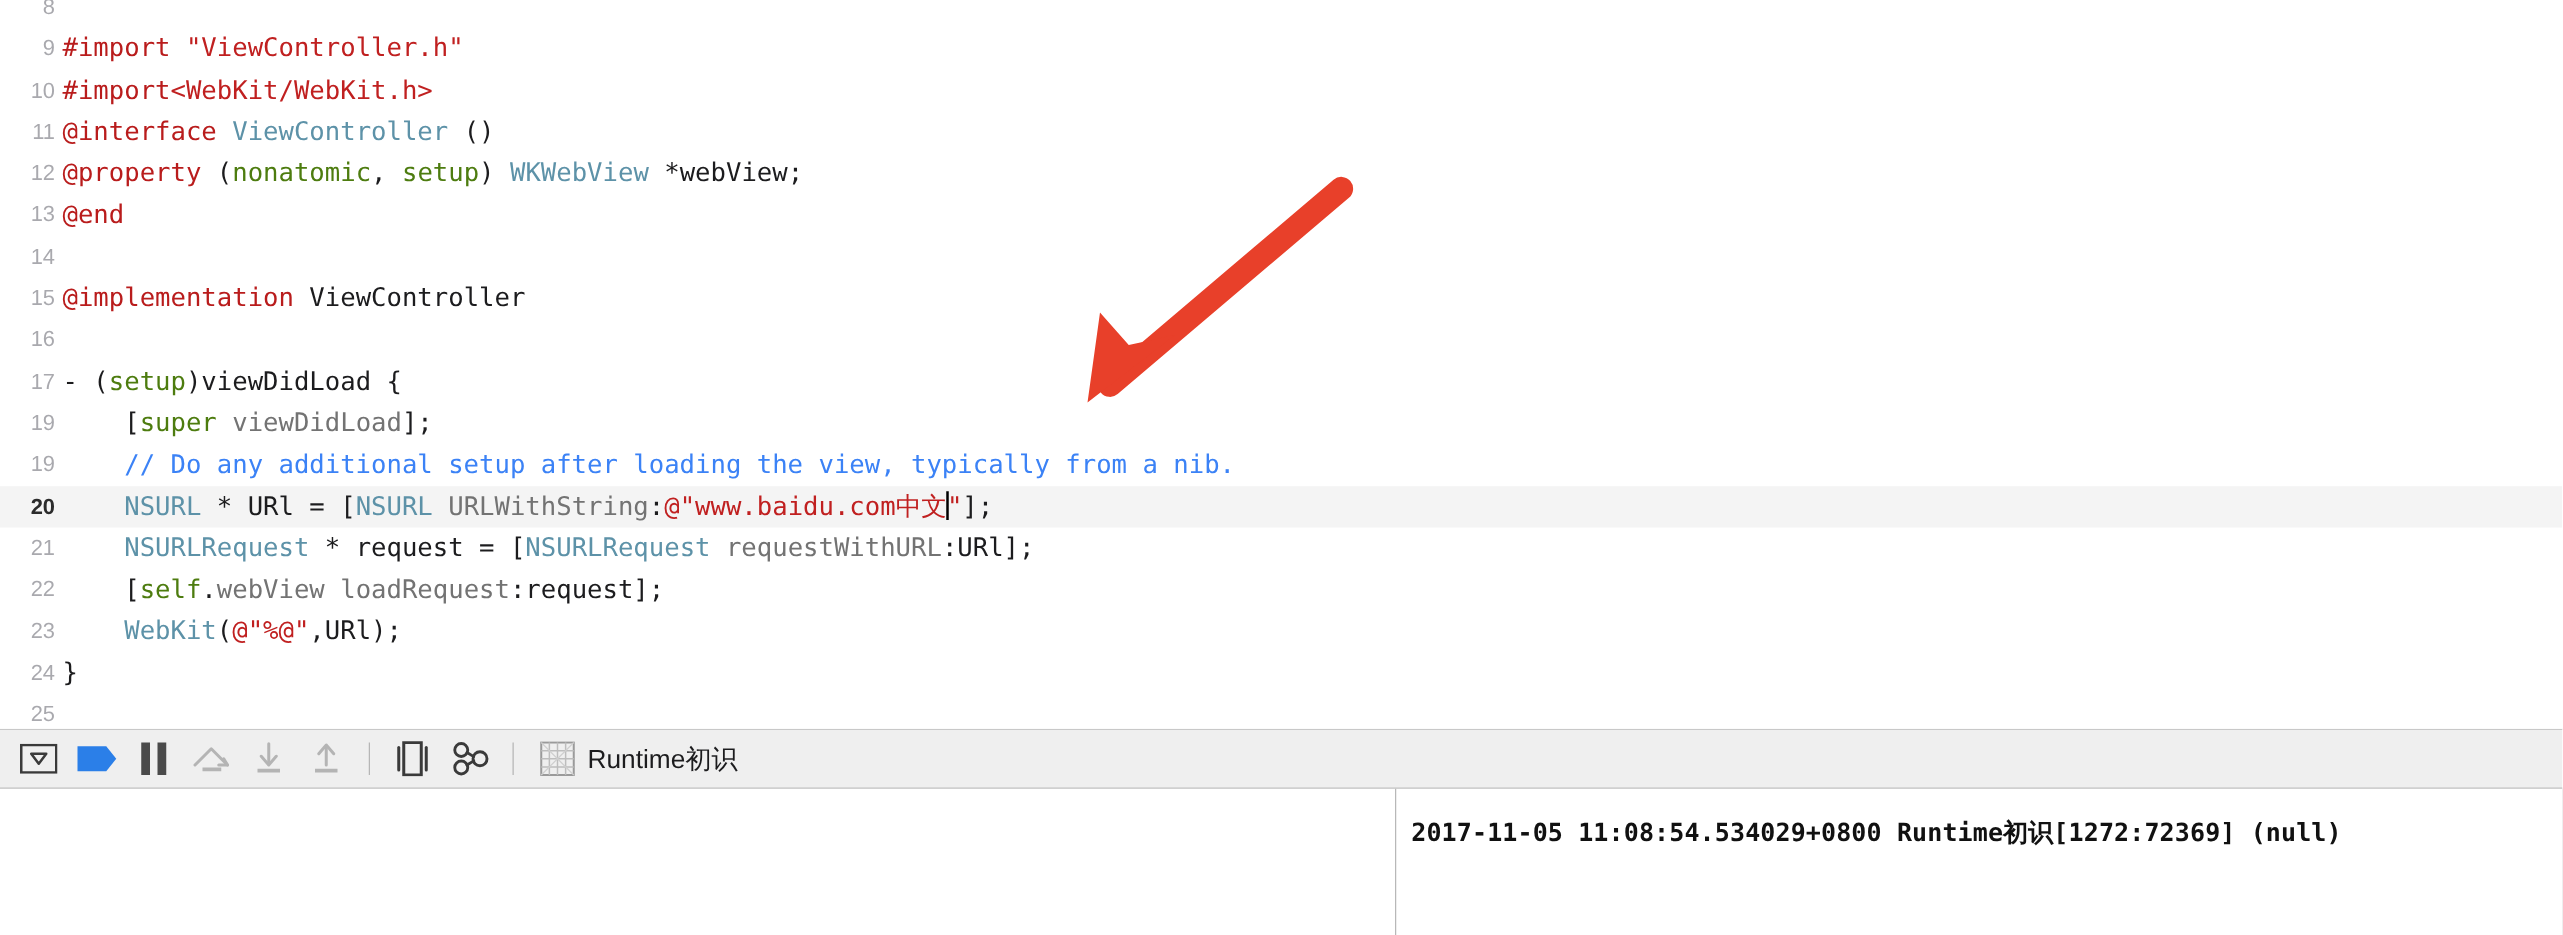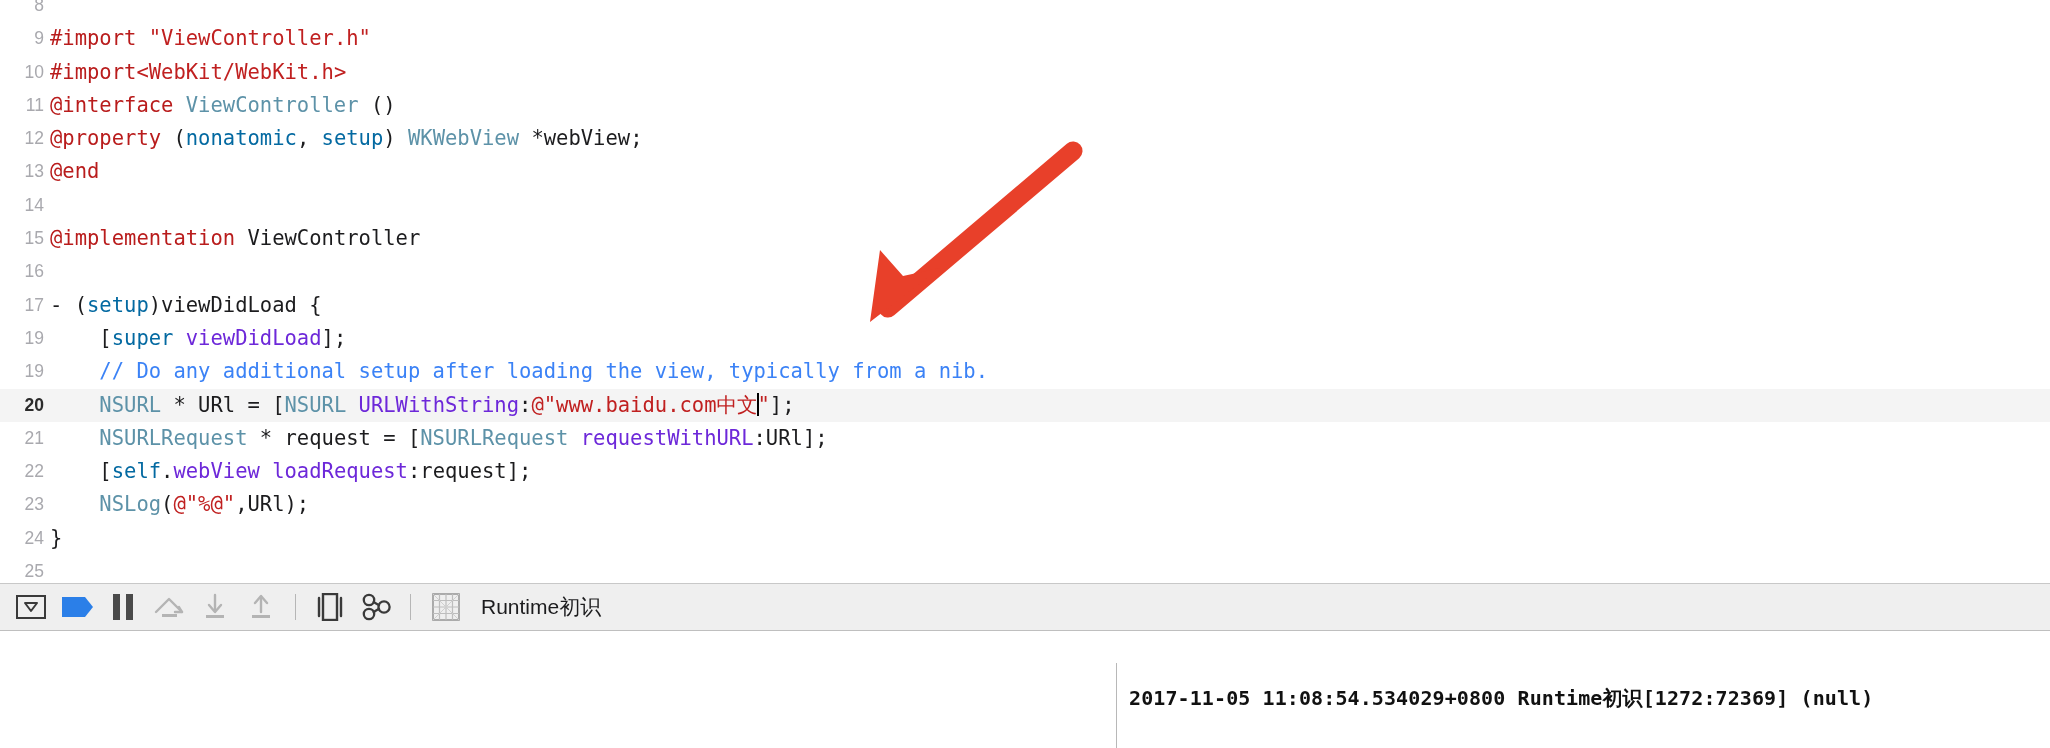--- a/index.html
+++ b/index.html
@@ -54,24 +54,24 @@
     flex: 1 1 auto;
     padding-left: 6px;
     color: #1c1c1e;
     white-space: pre;
   }
 
   
   .t-pre   { color: #b91c1c; }   
   .t-str   { color: #c02020; }   
   .t-type  { color: #5d92a8; }   
-  .t-kw    { color: #0369a1; }   
+  .t-kw    { color: #4d7c0f; }   
   .t-cmt   { color: #3b82f6; }   
   .t-plain { color: #1c1c1e; }
-  .t-msg   { color: #6d28d9; }   
+  .t-msg   { color: #737373; }   
 
   .caret {
     display: inline-block;
     width: 2px; height: 23px;
     background: #000;
     vertical-align: -4px;
     margin: 0 -1px;
   }
 
   
@@ -99,38 +99,37 @@
     display: flex; align-items: center; justify-content: center;
     cursor: default;
   }
   .tb-sep {
     width: 1px; height: 26px;
     background: #b6b6b6;
     margin: 0 11px;
   }
   .crumb {
     display: flex; align-items: center;
-    gap: 21px;
+    gap: 10px;
     margin-left: 4px;
     height: 40px;
     padding: 0 6px;
   }
   .crumb-label {
     font-size: 21px;
     color: #1c1c1e;
     font-family: "Liberation Sans", sans-serif;
   }
 
   
   .bottom {
     flex: 1 1 auto;
     display: flex;
     background: #a3a3a3;
     min-height: 0;
-    margin-top: 32px;
   }
   .vars-pane {
     flex: 0 0 1117px;
     background: #ffffff;
     border-right: 1px solid #b8b8b8;
   }
   .console-pane {
     flex: 1 1 auto;
     background: #ffffff;
     padding: 22px 0 0 12px;
@@ -160,21 +159,21 @@
         <div class="line"><div class="gutter">13</div><div class="code"><span class="t-pre">@end</span></div></div>
         <div class="line"><div class="gutter">14</div><div class="code"></div></div>
         <div class="line"><div class="gutter">15</div><div class="code"><span class="t-pre">@implementation</span><span class="t-plain"> ViewController</span></div></div>
         <div class="line"><div class="gutter">16</div><div class="code"></div></div>
         <div class="line"><div class="gutter">17</div><div class="code"><span class="t-plain">- (</span><span class="t-kw">setup</span><span class="t-plain">)viewDidLoad {</span></div></div>
         <div class="line"><div class="gutter">19</div><div class="code"><span class="t-plain">    [</span><span class="t-kw">super</span><span class="t-plain"> </span><span class="t-msg">viewDidLoad</span><span class="t-plain">];</span></div></div>
         <div class="line"><div class="gutter">19</div><div class="code"><span class="t-cmt">    // Do any additional setup after loading the view, typically from a nib.</span></div></div>
         <div class="line current"><div class="gutter">20</div><div class="code"><span class="t-type">    NSURL</span><span class="t-plain"> * URl = [</span><span class="t-type">NSURL</span><span class="t-plain"> </span><span class="t-msg">URLWithString</span><span class="t-plain">:</span><span class="t-str">@"www.baidu.com中文</span><span class="caret"></span><span class="t-str">"</span><span class="t-plain">];</span></div></div>
         <div class="line"><div class="gutter">21</div><div class="code"><span class="t-type">    NSURLRequest</span><span class="t-plain"> * request = [</span><span class="t-type">NSURLRequest</span><span class="t-plain"> </span><span class="t-msg">requestWithURL</span><span class="t-plain">:URl];</span></div></div>
         <div class="line"><div class="gutter">22</div><div class="code"><span class="t-plain">    [</span><span class="t-kw">self</span><span class="t-plain">.</span><span class="t-msg">webView</span><span class="t-plain"> </span><span class="t-msg">loadRequest</span><span class="t-plain">:request];</span></div></div>
-        <div class="line"><div class="gutter">23</div><div class="code"><span class="t-type">    NSLog</span><span class="t-plain">(</span><span class="t-str">@"%@"</span><span class="t-plain">,URl);</span></div></div>
+        <div class="line"><div class="gutter">23</div><div class="code"><span class="t-type">    WebKit</span><span class="t-plain">(</span><span class="t-str">@"%@"</span><span class="t-plain">,URl);</span></div></div>
         <div class="line"><div class="gutter">24</div><div class="code"><span class="t-plain">}</span></div></div>
         <div class="line"><div class="gutter">25</div><div class="code"></div></div>
       </div>
 
     <div class="arrow-annot">
       <svg width="290" height="200" viewBox="0 0 290 200">
         <g id="arrow-g">
           <path id="arrow-shaft" d="M 243 11 L 58 168" stroke="#e8402a" stroke-width="19" stroke-linecap="round" fill="none"></path>
           <path id="arrow-head" d="M 40 182 L 50 110 L 73 136 L 110 128 Z" fill="#e8402a"></path>
         </g>

